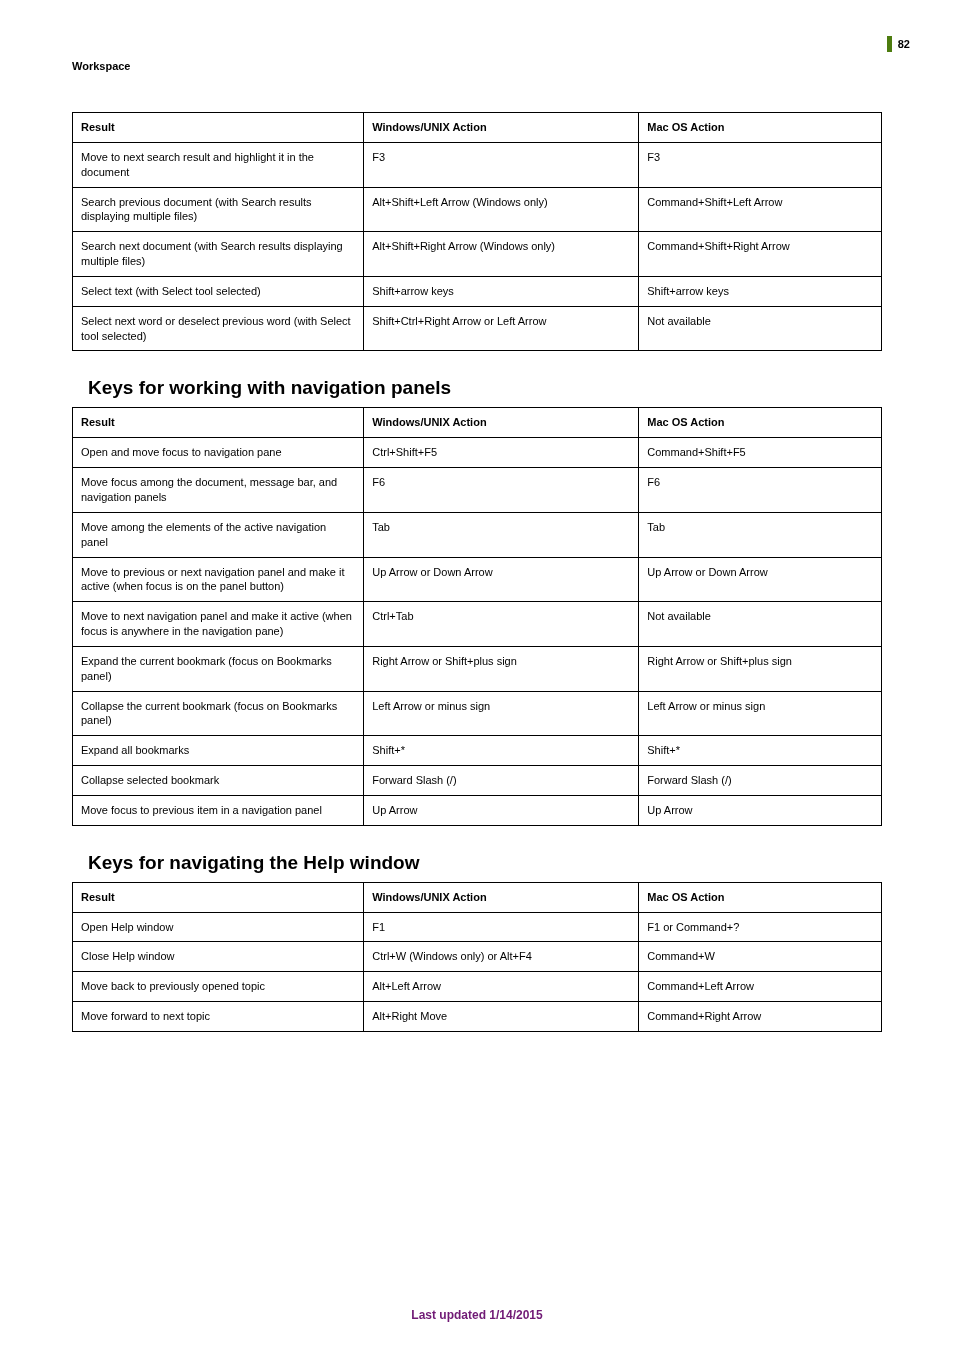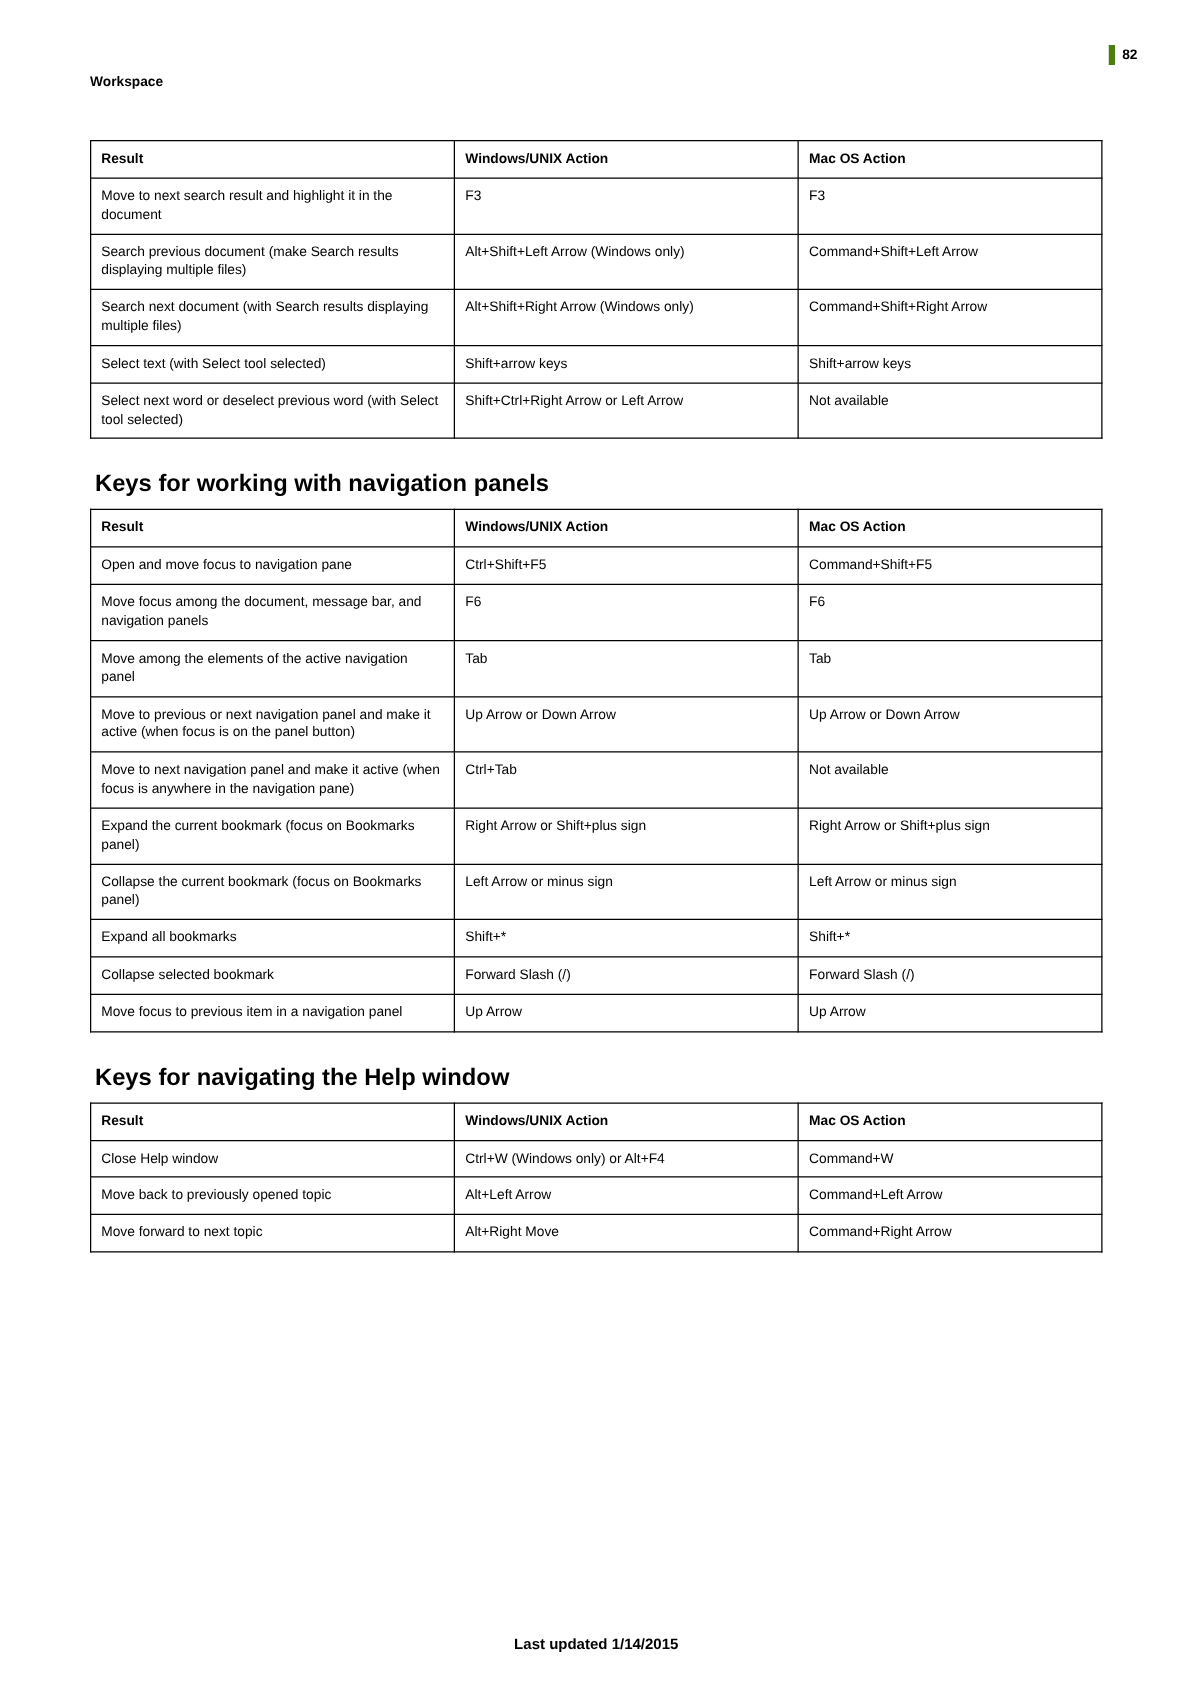--- a/index.html
+++ b/index.html
@@ -23,21 +23,21 @@
     top: 36px;
     right: 44px;
     font-size: 11px;
     font-weight: 700;
     border-left: 5px solid #4d7c0f;
     padding: 2px 0 2px 6px;
   }
   h2.section {
     font-size: 19px;
     font-weight: 700;
-    margin: 26px 0 8px 4px;
+    margin: 26px 0 8px 16px;
   }
   table.shortcuts {
     width: 100%;
     border-collapse: collapse;
     table-layout: fixed;
     font-size: 11px;
     margin-bottom: 6px;
   }
   table.shortcuts th,
   table.shortcuts td {
@@ -55,21 +55,21 @@
   table.shortcuts col.c2 { width: 34%; }
   table.shortcuts col.c3 { width: 30%; }
   .footer {
     position: absolute;
     bottom: 28px;
     left: 0;
     width: 954px;
     text-align: center;
     font-size: 12px;
     font-weight: 600;
-    color: #000000;
+    color: #701a75;
   }
 </style>
 </head>
 <body>
 
 <div class="breadcrumb">Workspace</div>
 <div class="page-number">82</div>
 
 <table class="shortcuts">
   <colgroup>
@@ -84,21 +84,21 @@
       <th>Mac OS Action</th>
     </tr>
   </thead>
   <tbody>
     <tr>
         <td>Move to next search result and highlight it in the document</td>
         <td>F3</td>
         <td>F3</td>
       </tr>
     <tr>
-        <td>Search previous document (make Search results displaying multiple files)</td>
+        <td>Search previous document (with Search results displaying multiple files)</td>
         <td>Alt+Shift+Left Arrow (Windows only)</td>
         <td>Command+Shift+Left Arrow</td>
       </tr>
     <tr>
         <td>Search next document (with Search results displaying multiple files)</td>
         <td>Alt+Shift+Right Arrow (Windows only)</td>
         <td>Command+Shift+Right Arrow</td>
       </tr>
     <tr>
         <td>Select text (with Select tool selected)</td>
@@ -190,20 +190,25 @@
     </colgroup>
   <thead>
     <tr>
       <th>Result</th>
       <th>Windows/UNIX Action</th>
       <th>Mac OS Action</th>
     </tr>
   </thead>
   <tbody>
     <tr>
+        <td>Open Help window</td>
+        <td>F1</td>
+        <td>F1 or Command+?</td>
+      </tr>
+    <tr>
         <td>Close Help window</td>
         <td>Ctrl+W (Windows only) or Alt+F4</td>
         <td>Command+W</td>
       </tr>
     <tr>
         <td>Move back to previously opened topic</td>
         <td>Alt+Left Arrow</td>
         <td>Command+Left Arrow</td>
       </tr>
     <tr>

